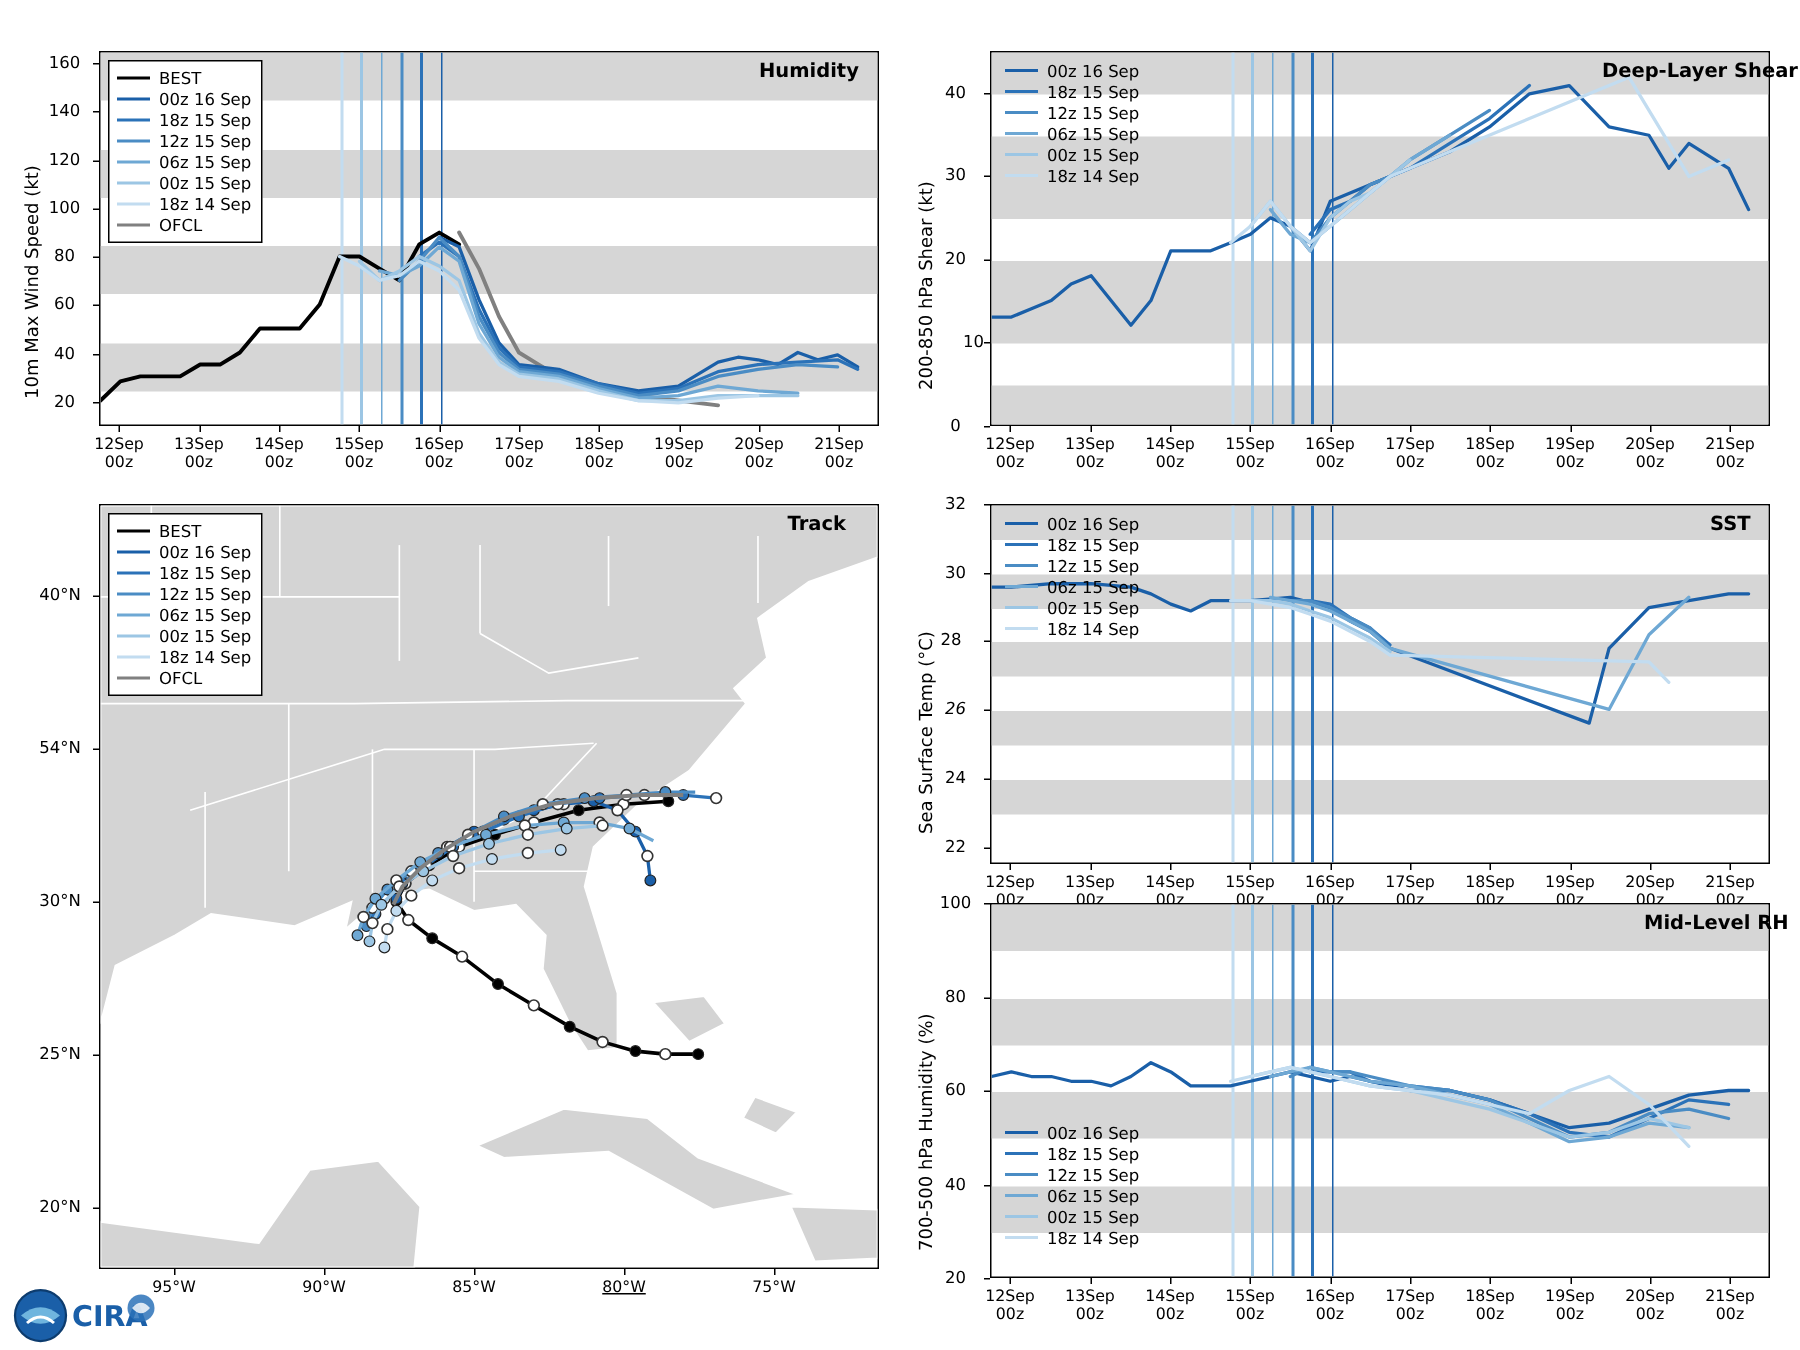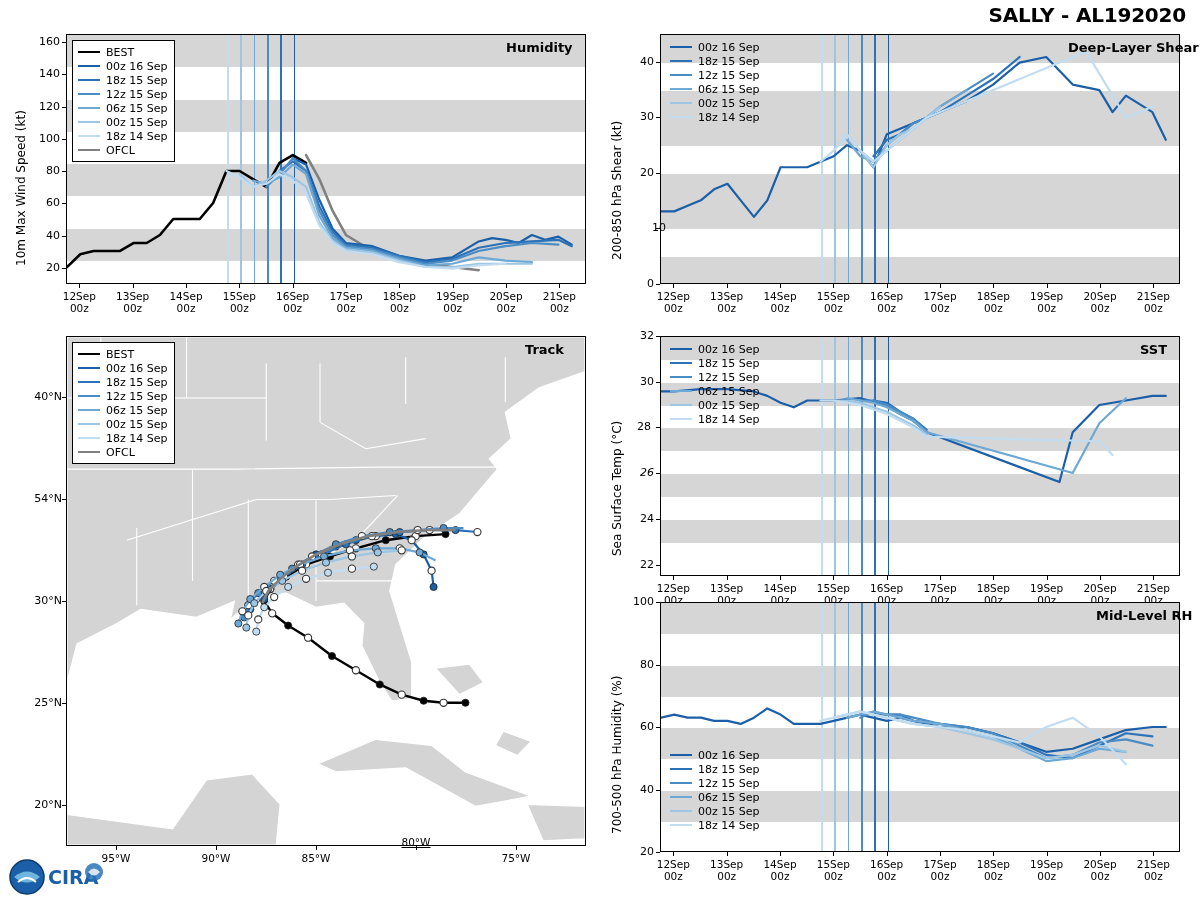--- a/index.html
+++ b/index.html
@@ -13,37 +13,36 @@
   .storm-title{position:absolute;right:14px;top:3px;font-size:20px;font-weight:bold;letter-spacing:-0.2px;}
 
   .panel{position:absolute;box-sizing:border-box;}
   .plotbox{position:absolute;border:1px solid #000;box-sizing:border-box;background:#fff;overflow:hidden;}
   .bandlayer,.vlinelayer,.datalayer{position:absolute;left:0;top:0;width:100%;height:100%;}
   .band{position:absolute;left:0;width:100%;background:#d6d6d6;}
   .vline{position:absolute;top:0;height:100%;width:1.5px;}
   .panel-label{position:absolute;font-size:13px;font-weight:bold;color:#000;}
 
   .ylabel{position:absolute;font-size:12px;transform-origin:0 0;transform:rotate(-90deg);white-space:nowrap;}
-  .ytick{position:absolute;font-size:11px;text-align:right;white-space:nowrap;}
+  .ytick{position:absolute;font-size:11px;text-align:center;white-space:nowrap;}
   .ytickmark{position:absolute;height:1px;background:#000;}
   .xtick{position:absolute;font-size:10.5px;text-align:center;white-space:nowrap;line-height:12px;}
   .xtickmark{position:absolute;width:1px;background:#000;}
 
   .legend{position:absolute;background:#ffffff;border:1px solid #000;padding:4px 6px 4px 5px;box-sizing:border-box;}
   .legend.nobox{border:none;background:transparent;padding:2px 4px;}
   .legend-row{display:flex;align-items:center;height:14px;}
   .legend-swatch{width:22px;height:0;border-top-width:2.5px;border-top-style:solid;margin-right:6px;flex:0 0 auto;}
   .legend-text{font-size:11px;white-space:nowrap;}
   .cira{position:absolute;left:8px;top:858px;width:110px;height:38px;}
 </style>
 </head>
 <body>
 
 <div class="title-bar">
-  <div class="storm-title">SALLY - AL192020</div>
 </div>
 
 <div class="panel" id="panel-intensity" style="left:0;top:28px;width:600px;height:300px;">
   <div class="plotbox" id="box-intensity" style="left:66px;top:6px;width:520px;height:250px;">
     <div class="bandlayer" id="bands-intensity">
         <div class="band" style="top: 193.548px; height: 32.2581px;"></div>
         <div class="band" style="top: 129.032px; height: 32.2581px;"></div>
         <div class="band" style="top: 64.5161px; height: 32.2581px;"></div>
         <div class="band" style="top: 0px; height: 32.2581px;"></div>
       </div>
@@ -279,21 +278,21 @@
       <div class="ytickmark" style="left: 62px; top: 475.2px; width: 4px;"></div>
     </div>
   <div id="xticks-track">
       <div class="xtickmark" style="left: 116px; top: 516px; height: 4px;"></div>
       <div class="xtick" style="left: 90px; top: 522px; width: 52px;">95°W</div>
       <div class="xtickmark" style="left: 216px; top: 516px; height: 4px;"></div>
       <div class="xtick" style="left: 190px; top: 522px; width: 52px;">90°W</div>
       <div class="xtickmark" style="left: 316px; top: 516px; height: 4px;"></div>
       <div class="xtick" style="left: 290px; top: 522px; width: 52px;">85°W</div>
       <div class="xtickmark" style="left: 416px; top: 516px; height: 4px;"></div>
-      <div class="xtick" style="left: 390px; top: 506px; width: 52px; text-decoration: underline;">80°W</div>
+      <div class="xtick" style="left: 390px; top: 522px; width: 52px; text-decoration: underline;">80°W</div>
       <div class="xtickmark" style="left: 516px; top: 516px; height: 4px;"></div>
       <div class="xtick" style="left: 490px; top: 522px; width: 52px;">75°W</div>
     </div>
   <div class="legend" id="legend-track" style="left:72px;top:12px;">
       <div class="legend-row">
         <span class="legend-swatch" style="border-top-color: rgb(0, 0, 0);"></span>
         <span class="legend-text">BEST</span>
       </div>
       <div class="legend-row">
         <span class="legend-swatch" style="border-top-color: rgb(26, 95, 168);"></span>

